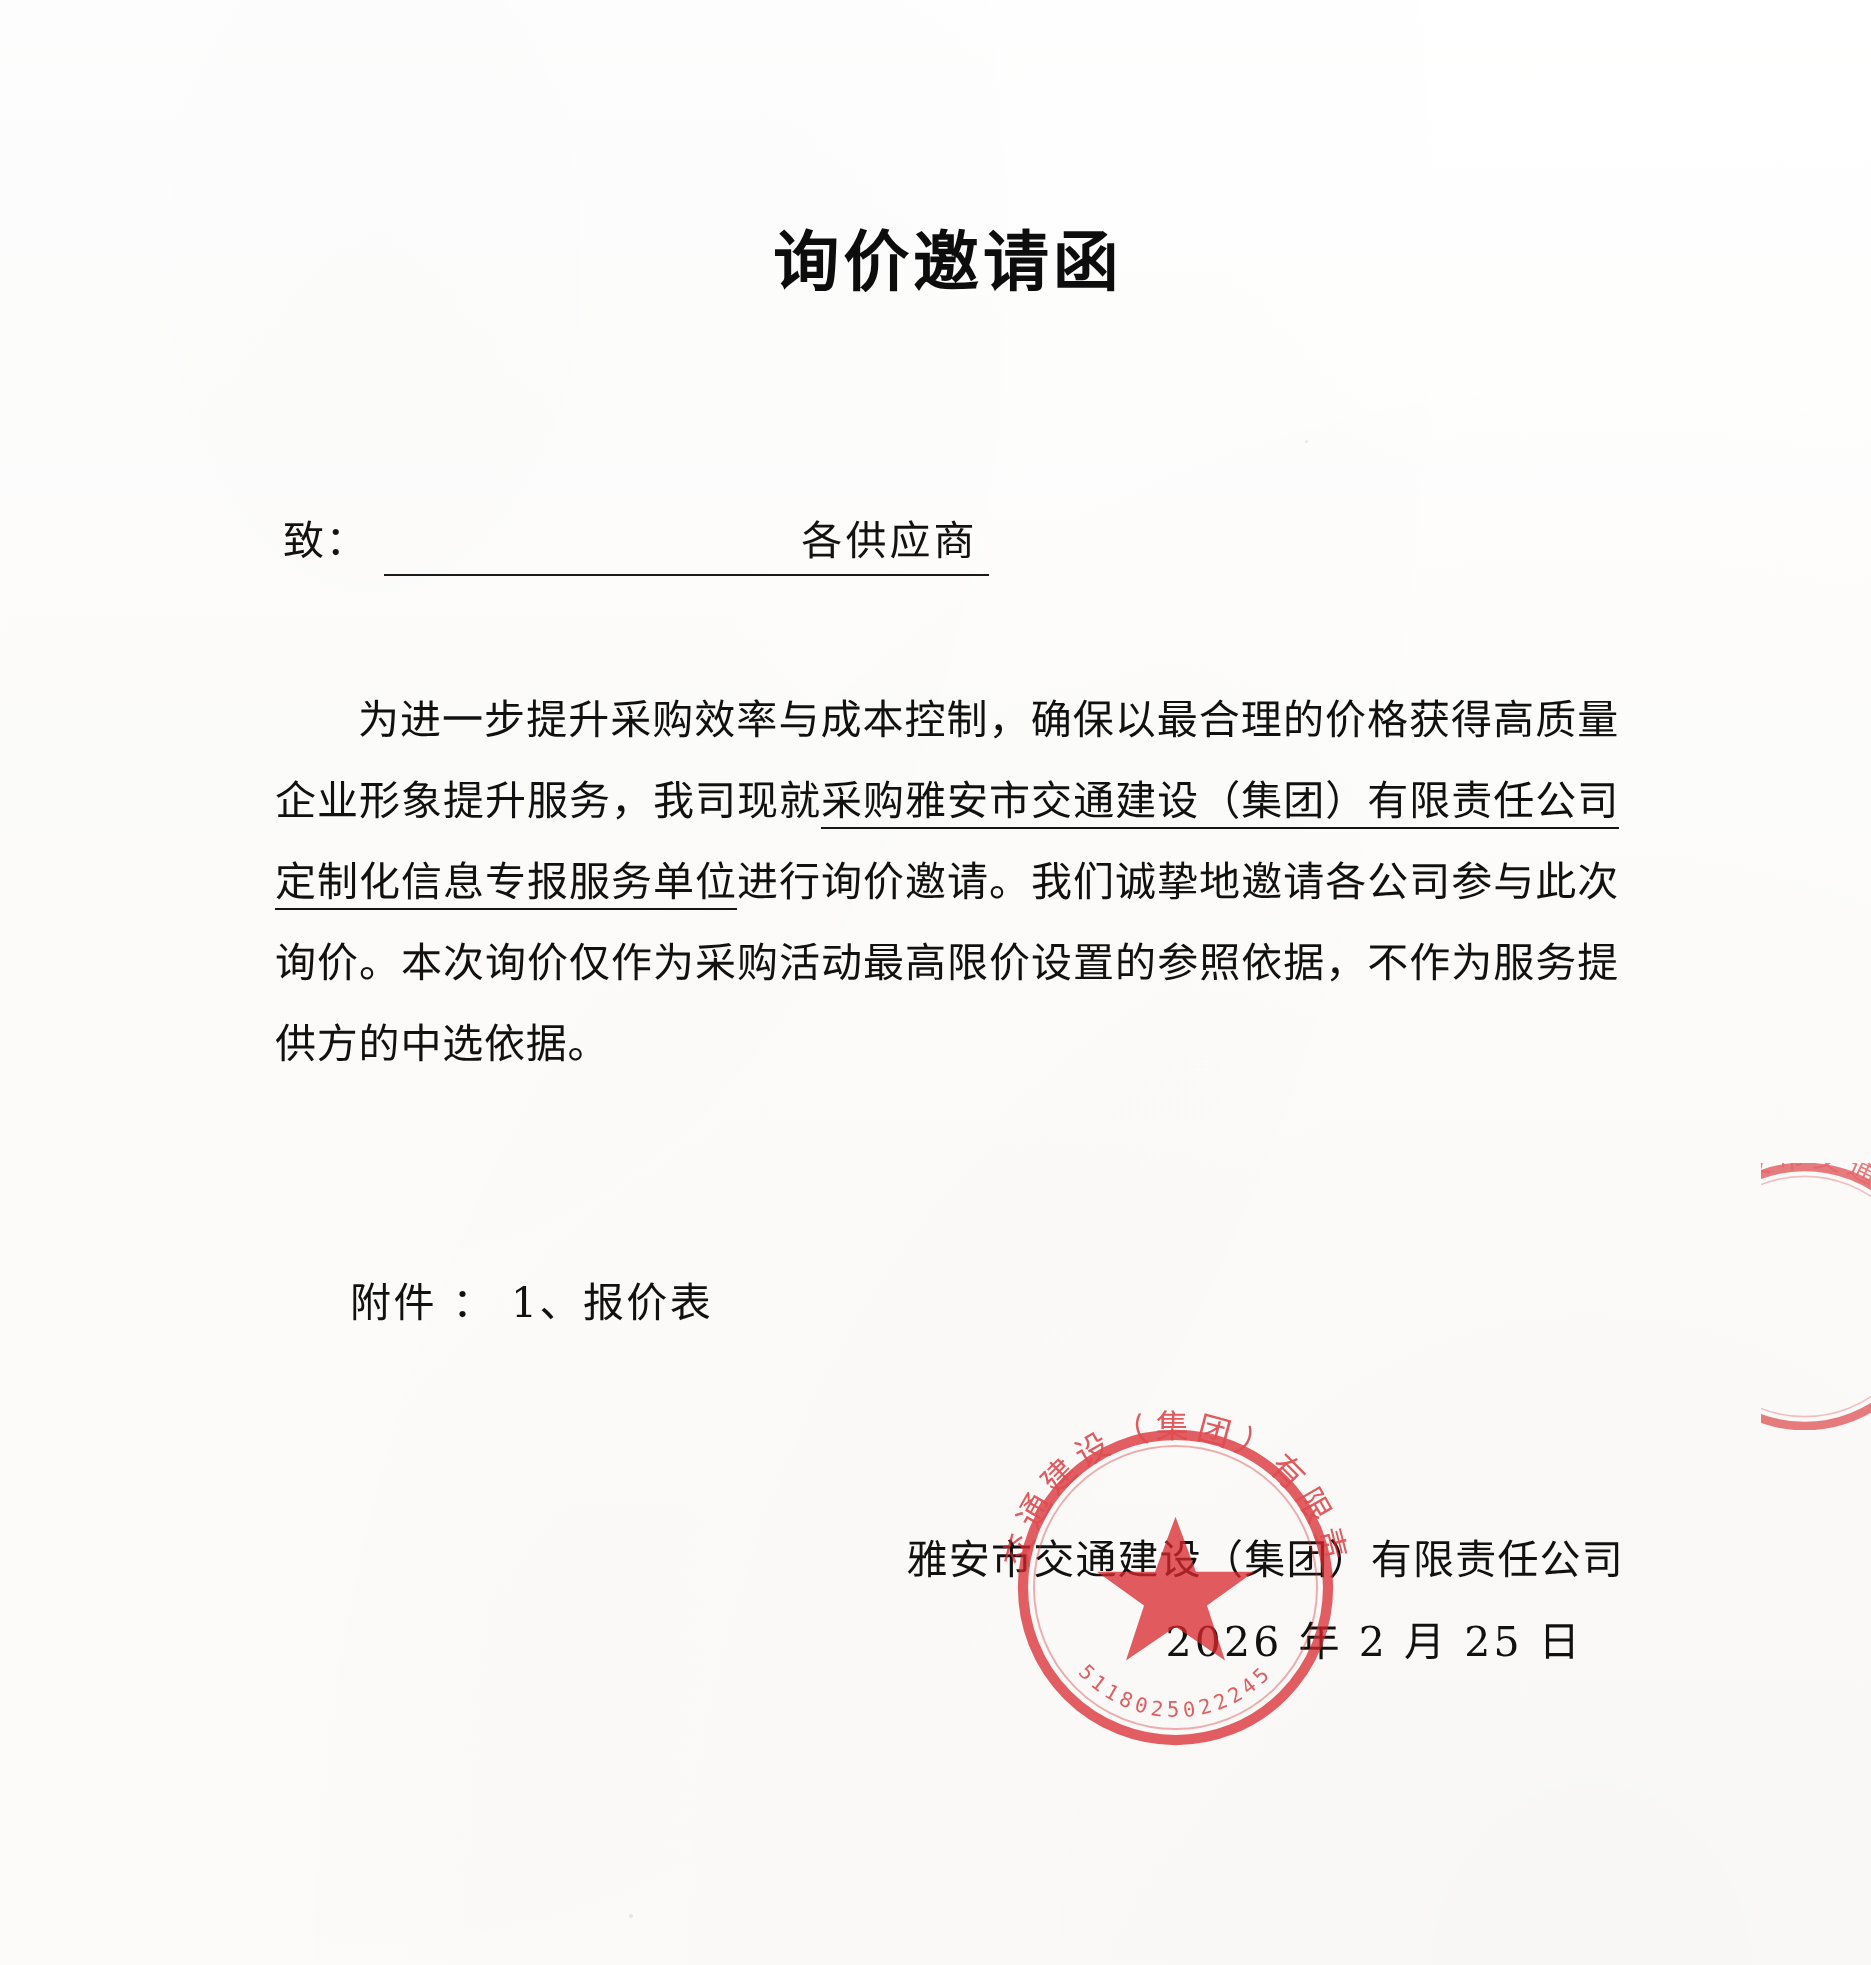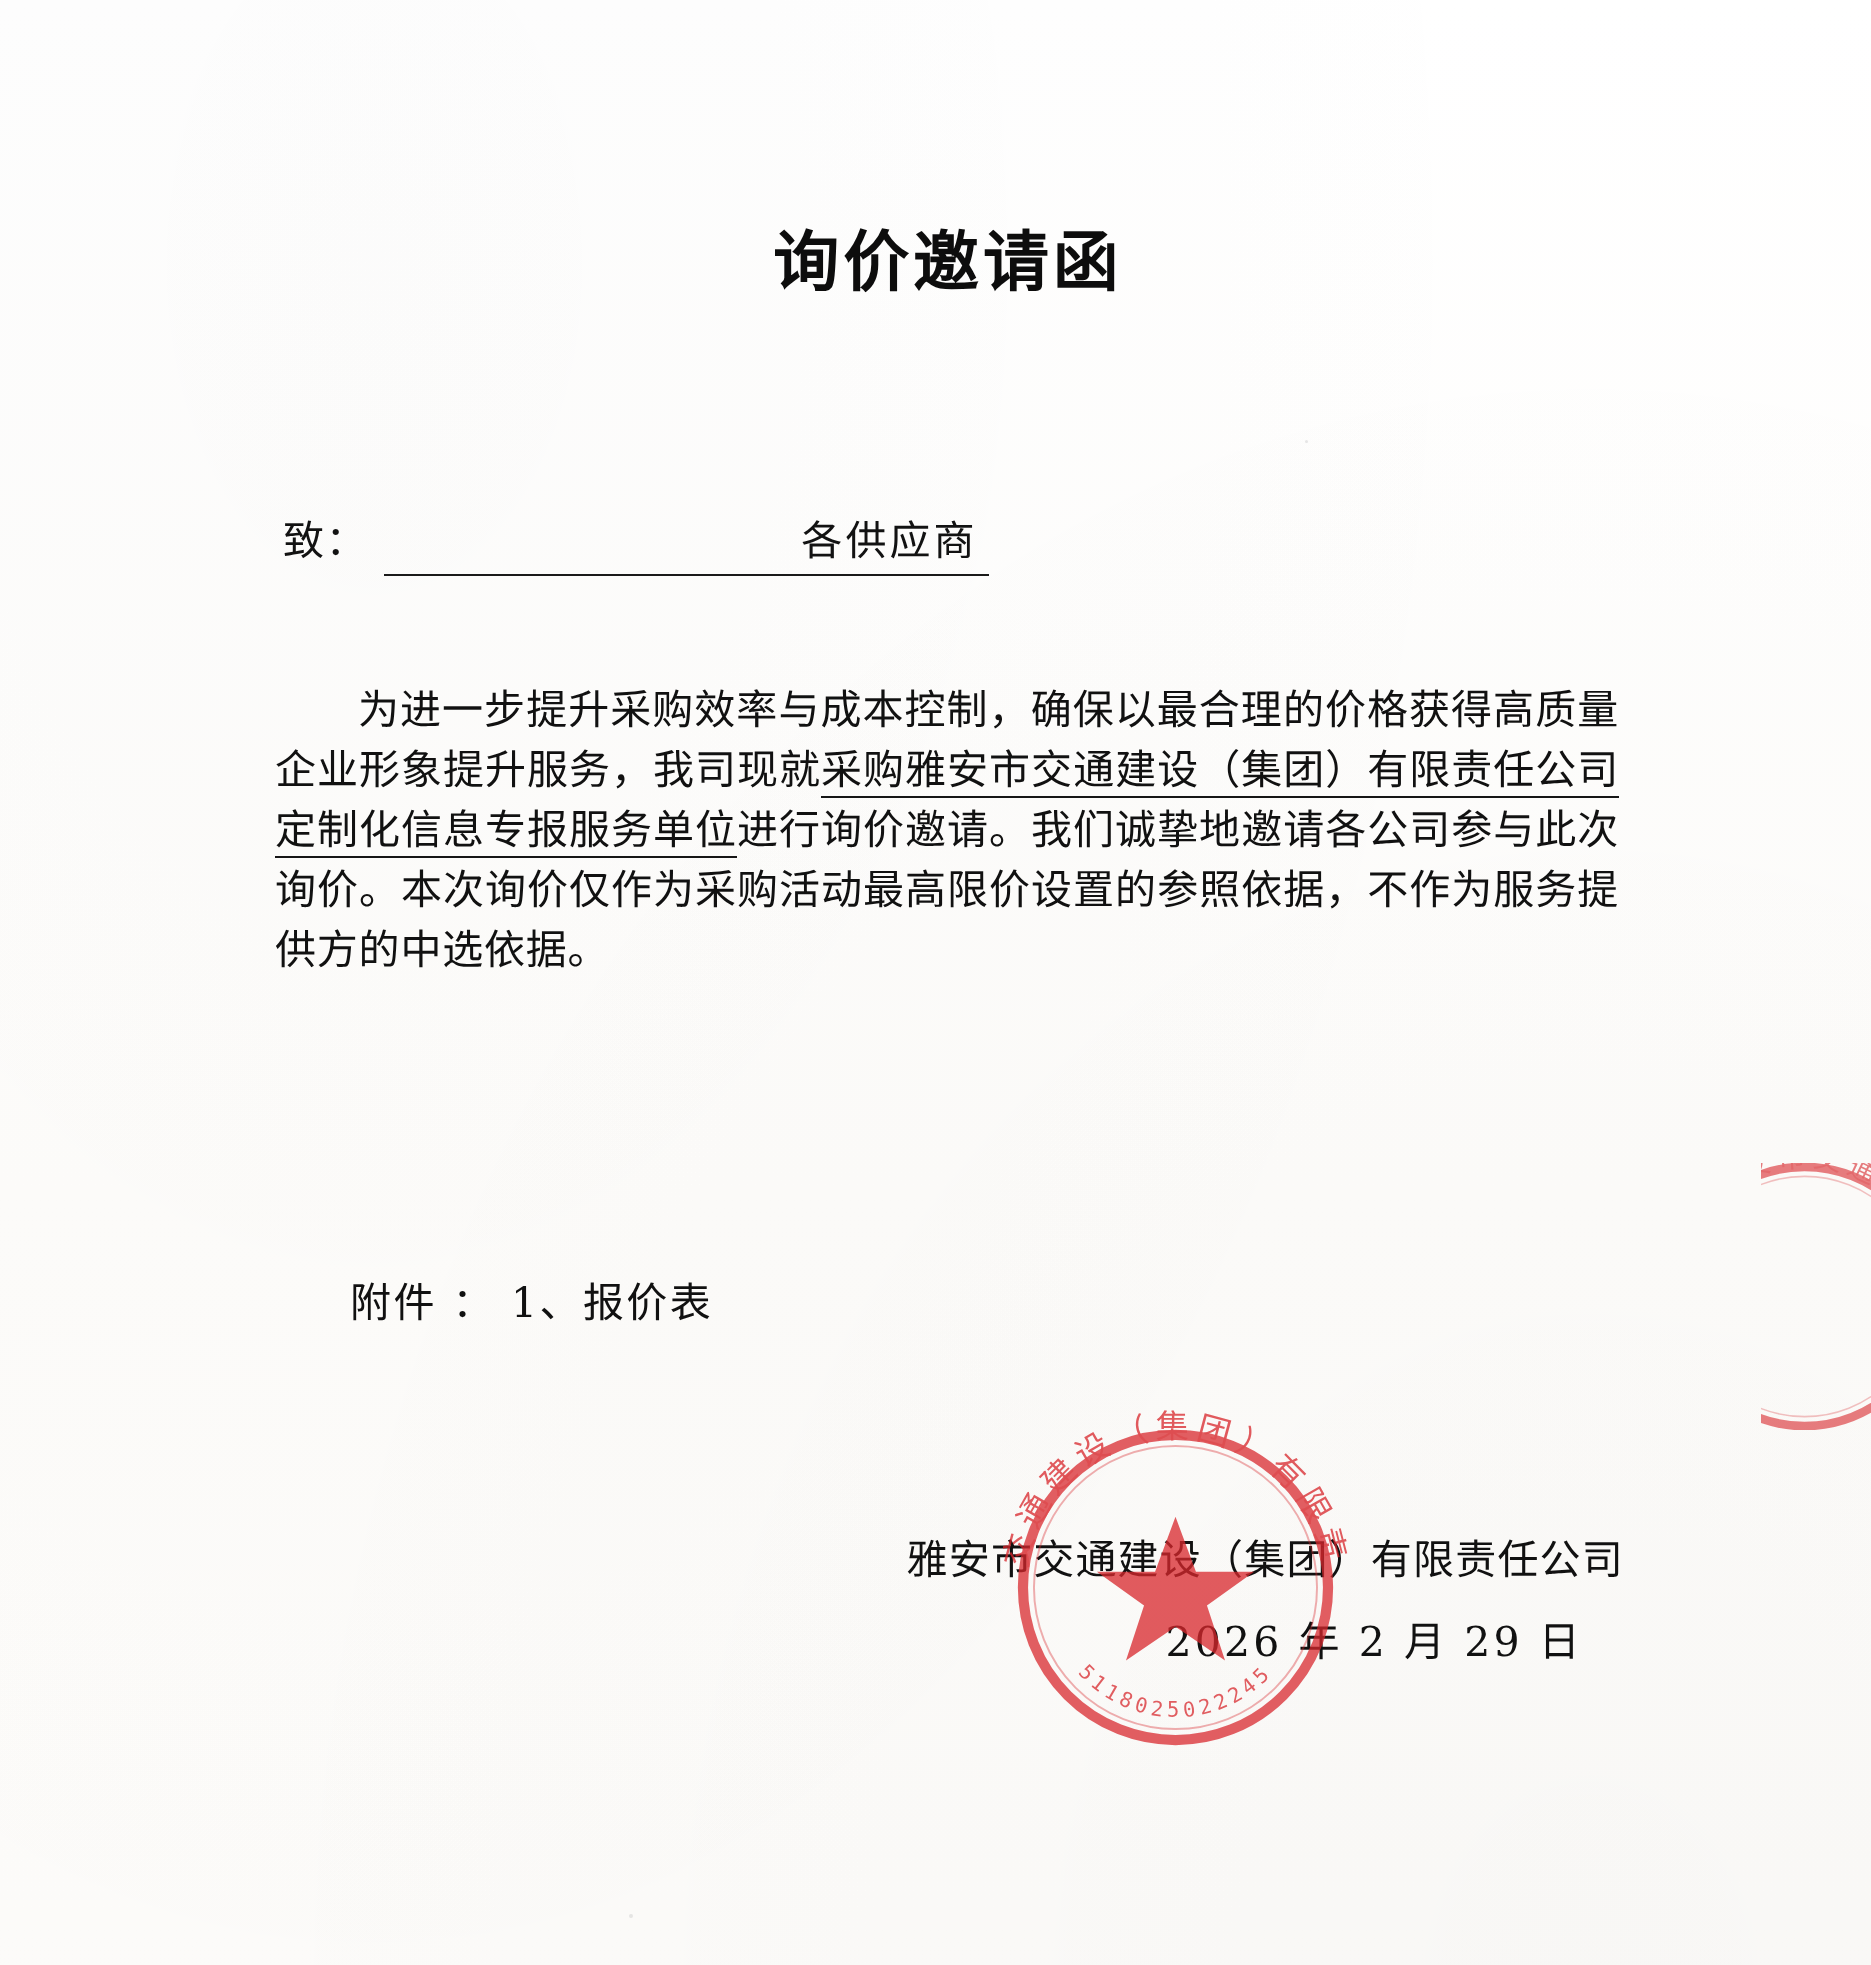--- a/index.html
+++ b/index.html
@@ -67,21 +67,21 @@
     font-size: 41px;
     letter-spacing: 3.1px;
   }
 
   .body-block {
     position: absolute;
     top: 680px;
     left: 275px;
     width: 1344px;
     font-size: 41px;
-    line-height: 60px;
+    line-height: 81px;
     color: #111111;
     letter-spacing: 0.8px;
     text-align: justify;
   }
   .body-block p {
     margin: 0;
     text-indent: 83px;
   }
   .underline-phrase {
     border-bottom: 2px solid #161616;
@@ -160,21 +160,21 @@
   <div class="body-block">
     <p>
       <span>为进一步提升采购效率与成本控制，确保以最合理的价格获得高质量企业形象提升服务，我司现就</span><span class="underline-phrase">采购雅安市交通建设（集团）有限责任公司定制化信息专报服务单位</span><span>进行询价邀请。我们诚挚地邀请各公司参与此次询价。本次询价仅作为采购活动最高限价设置的参照依据，不作为服务提供方的中选依据。</span>
     </p>
   </div>
 
   <div class="attachment">附件 ： 1、报价表</div>
 
   <div class="signature">
     <div>雅安市交通建设（集团）有限责任公司</div>
-    <div class="sign-date">2026 年 2 月 29 日</div>
+    <div class="sign-date">2026 年 2 月 25 日</div>
   </div>
 
   <div class="seal">
     <svg viewBox="0 0 1020 1020" width="401" height="401" xmlns="http://www.w3.org/2000/svg">
       <defs>
         <path id="sealArcTop" d="M 130,510 A 380,380 0 0 1 890,510"></path>
         <path id="sealArcBottom" d="M 180,510 A 330,330 0 0 0 840,510"></path>
       </defs>
       <circle cx="510" cy="510" r="388" fill="none" stroke="#d8272c" stroke-width="26" opacity="0.9"></circle>
       <circle cx="510" cy="510" r="360" fill="none" stroke="#d8272c" stroke-width="5" opacity="0.45"></circle>

